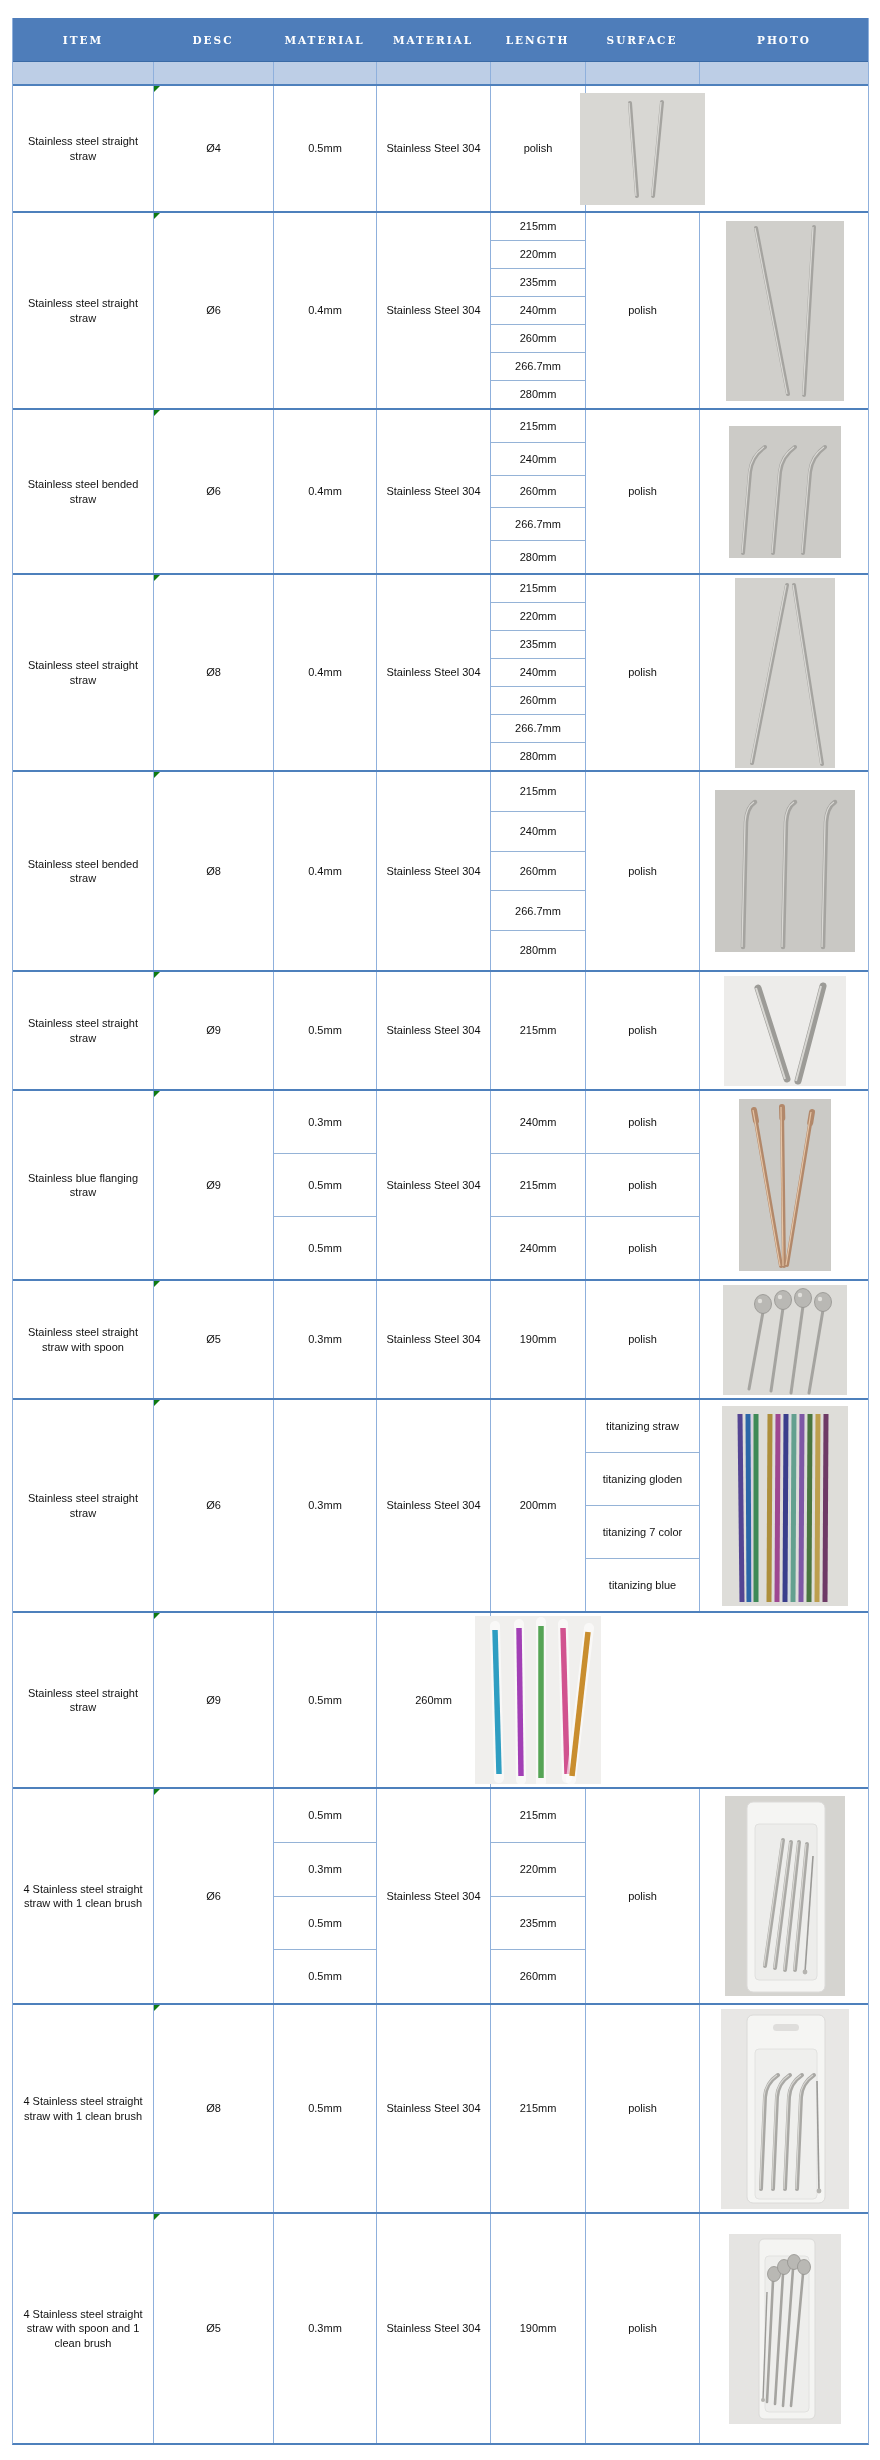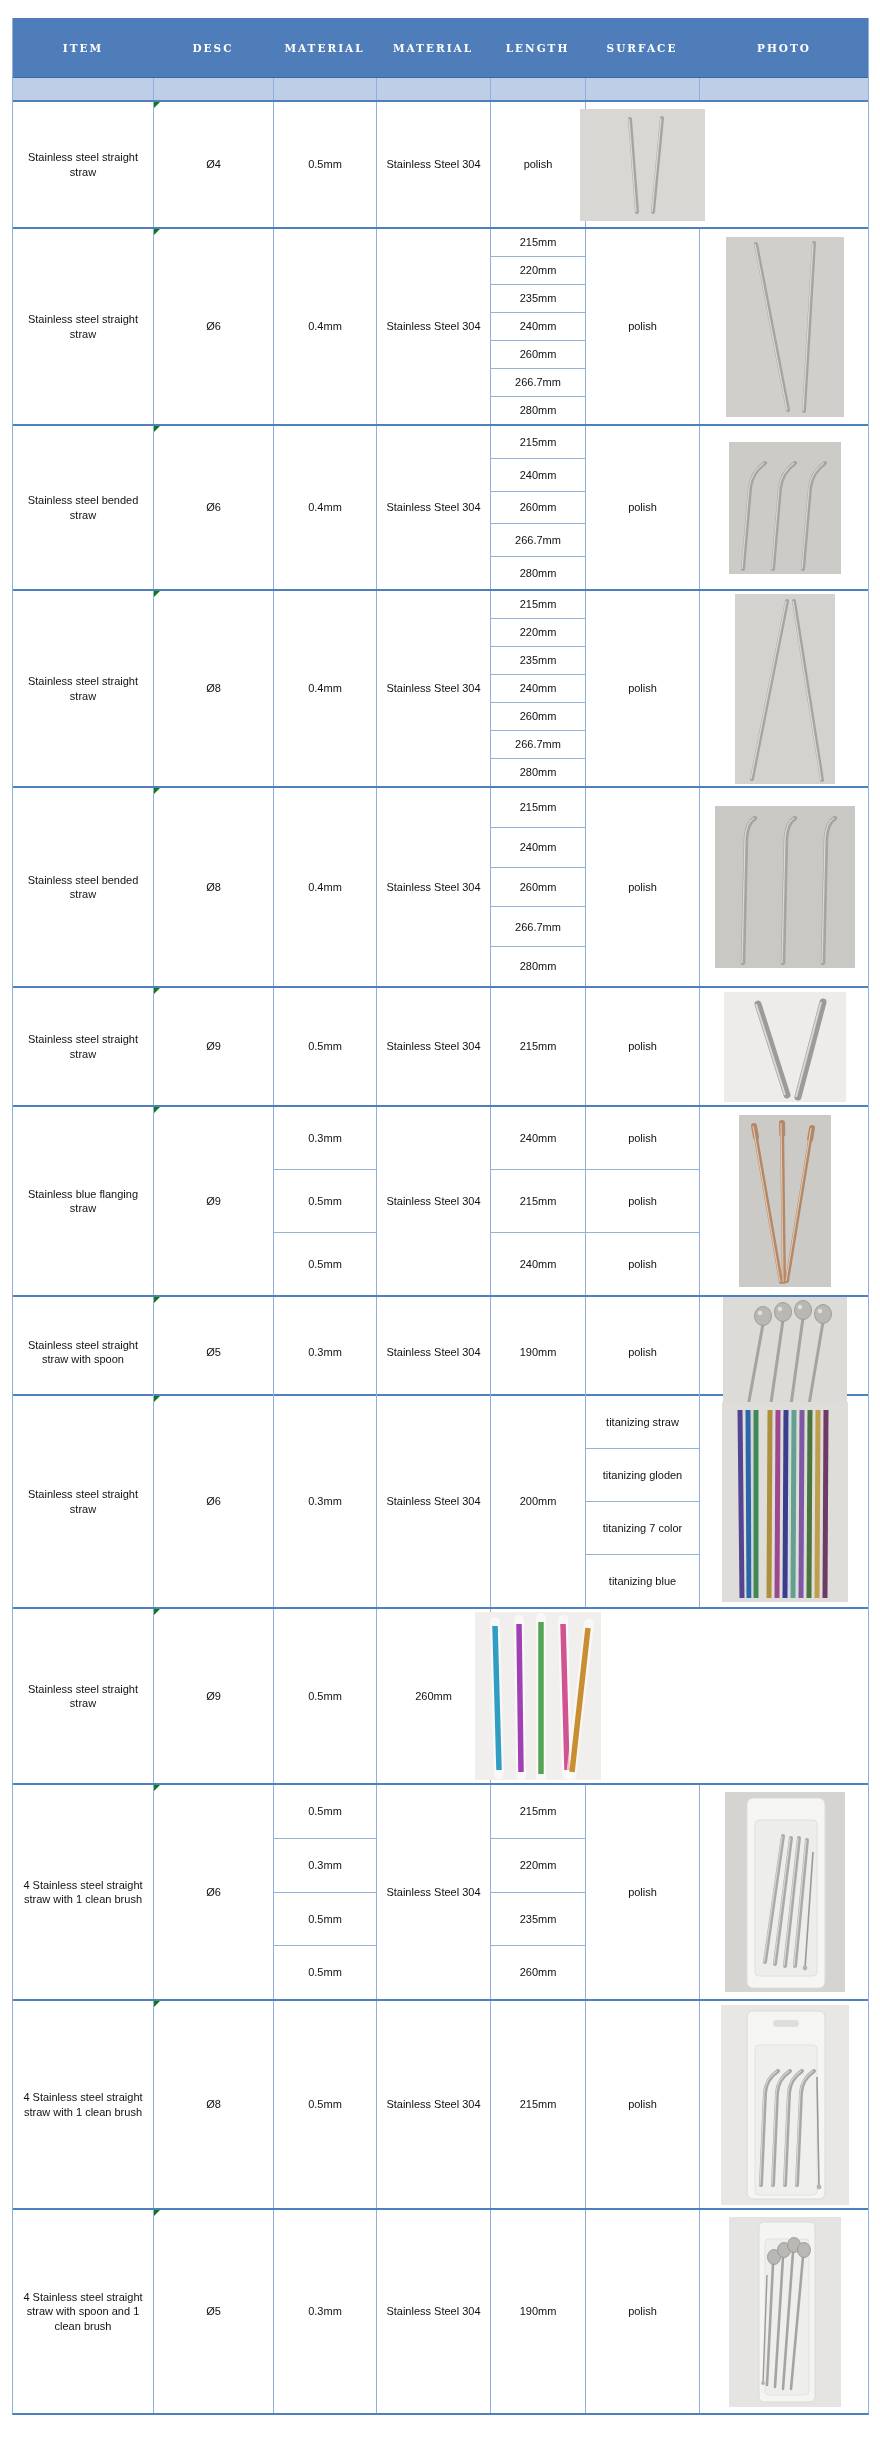--- a/index.html
+++ b/index.html
@@ -7,30 +7,30 @@
     --row-border:#4E80BC; --cell-border:#8FB0DC; --subcell-border:#95B3D7;
     --flag-green:#0E7A12; --cell-text:#111111;
   }
   *{box-sizing:border-box;margin:0;padding:0;}
   html,body{width:880px;height:2460px;background:#ffffff;overflow:hidden;}
   body{font-family:"Liberation Sans", sans-serif;position:relative;}
   .tbl{position:absolute;left:12px;top:18px;width:857px;
        border-left:1px solid var(--cell-border);border-right:1px solid var(--cell-border);
        border-bottom:2px solid var(--row-border);background:#fff;}
   .grid{display:grid;grid-template-columns:140px 120px 103px 114px 95px 114px 170px;}
-  .hdr{height:60px;background:var(--header-bg);border-bottom:1px solid #3A6AA5;}
+  .hdr{height:44px;background:var(--header-bg);border-bottom:1px solid #3A6AA5;}
   .hcell{display:flex;align-items:center;justify-content:center;color:var(--header-text);
          font-family:"DejaVu Serif", serif;font-weight:bold;font-size:10.5px;letter-spacing:2px;}
   .band{height:22px;background:var(--band-bg);}
   .scell{border-left:1px solid var(--cell-border);}
   .scell:first-child{border-left:none;}
   .row{border-top:2px solid var(--row-border);background:#fff;}
   .r0{height:127px}.r1{height:197px}.r2{height:165px}.r3{height:197px}.r4{height:200px}
-  .r5{height:119px}.r6{height:190px}.r7{height:99px}.r8{height:213px}.r9{height:176px}
-  .r10{height:216px}.r11{height:209px}.r12{height:205px}
+  .r5{height:119px}.r6{height:190px}.r7{height:119px}.r8{height:213px}.r9{height:176px}
+  .r10{height:216px}.r11{height:209px}.r12{height:231px}
   .cell{position:relative;border-left:1px solid var(--cell-border);display:flex;flex-direction:column;
         align-items:center;justify-content:center;text-align:center;font-size:11px;line-height:1.3;
         color:var(--cell-text);padding:2px 4px;}
   .cell:first-child{border-left:none;}
   .stack{padding:0;align-items:stretch;justify-content:stretch;}
   .sub{flex:1;display:flex;align-items:center;justify-content:center;border-top:1px solid var(--subcell-border);padding:1px 2px;}
   .sub:first-child{border-top:none;}
   .flag{position:absolute;left:0;top:0;width:0;height:0;
         border-top:6px solid var(--flag-green);border-right:6px solid transparent;}
   .pcell{padding:0;}

